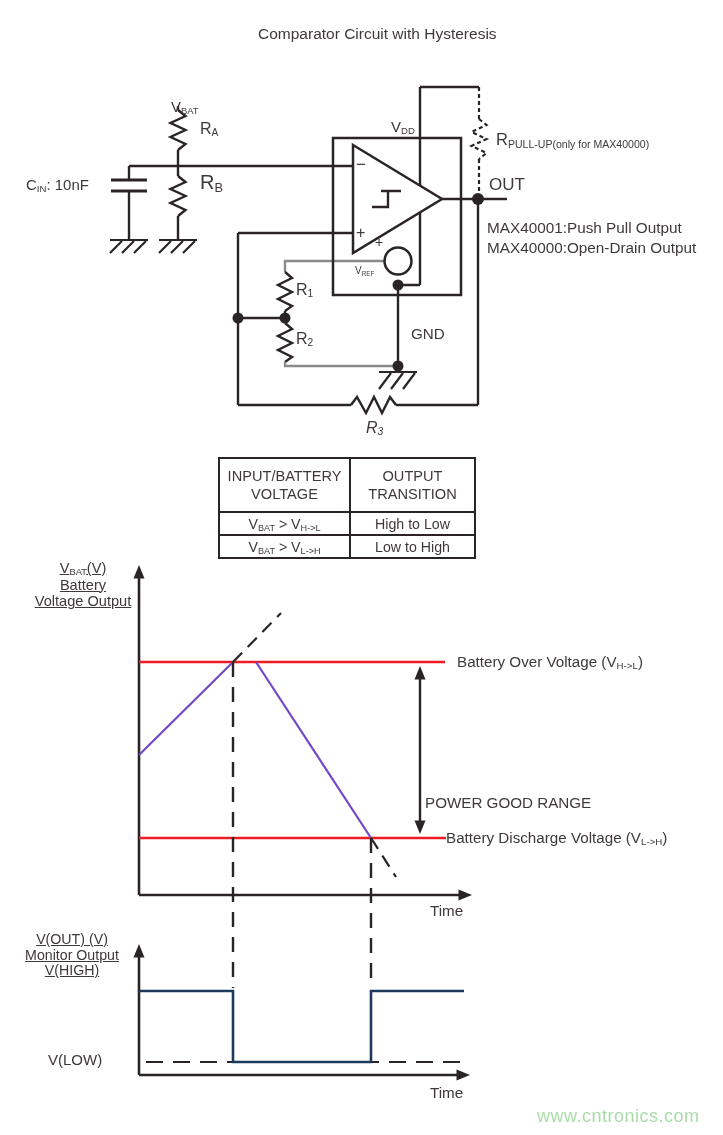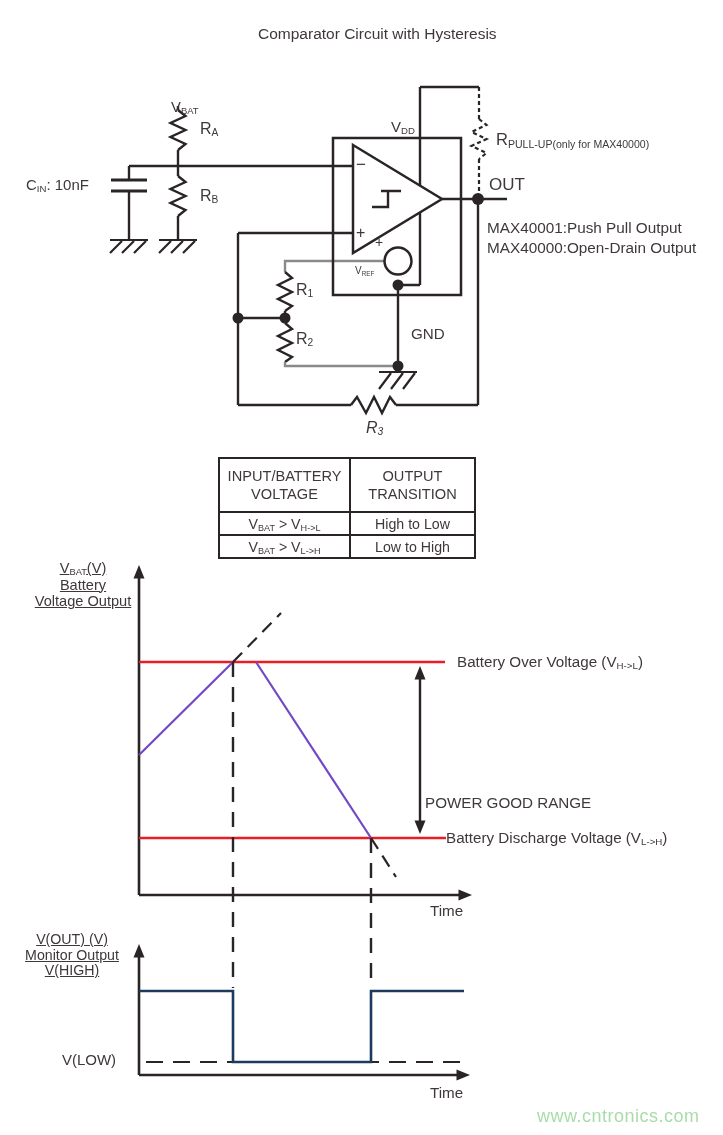--- a/index.html
+++ b/index.html
@@ -2,21 +2,21 @@
 <html><head>
 <meta charset="utf-8">
 <style>
   html,body{margin:0;padding:0;background:#ffffff;}
   .stage{
     position:relative;width:723px;height:1135px;background:#ffffff;
     font-family:"Liberation Sans", sans-serif;color:#3f383a;overflow:hidden;
   }
   .lbl{position:absolute;white-space:nowrap;line-height:1.1;color:#3f383a;}
   .ctr{text-align:center;text-decoration:underline;}
-  .rt{text-align:center;}
+  .rt{text-align:left;}
   sub{font-size:64%;vertical-align:baseline;position:relative;top:0.24em;line-height:0;}
   svg{position:absolute;left:0;top:0;}
   .tbl{position:absolute;border-collapse:collapse;table-layout:fixed;border-radius:24px;}
   .tbl th,.tbl td{border:2.4px solid #2b2426;text-align:center;padding:0;color:#3f383a;}
   .tbl th{height:52px;font-size:14.6px;font-weight:normal;line-height:1.25;}
   .tbl td{height:21px;font-size:14.2px;}
   .watermark{color:#a9dca9;letter-spacing:0.5px;}
 </style>
 </head>
 <body>
@@ -108,21 +108,21 @@
       <path d="M470,1075 l-13.5,-5.5 v11 z" fill="#2b2426"></path>
       <path d="M146,1062 H466" stroke="#2b2426" stroke-width="2.1" stroke-dasharray="17 10"></path>
       <polyline points="139,991 233,991 233,1062 371,1062 371,991 464,991" stroke="#1c3a5e" stroke-width="2.6"></polyline>
     </g>
   </svg>
 
   <div class="lbl" style="left:258px;top:25px;font-size:15.5px;">Comparator Circuit with Hysteresis</div>
 
   <div class="lbl" style="left:171px;top:88px;font-size:14.8px;margin-top:11px;"><span>V</span><sub>BAT</sub></div>
   <div class="lbl" style="left:200px;top:120px;font-size:16px;"><span>R</span><sub>A</sub></div>
-  <div class="lbl" style="left:200px;top:187px;font-size:16px;"><span>R</span><sub>B</sub></div>
+  <div class="lbl" style="left:200px;top:171px;font-size:20px;"><span>R</span><sub>B</sub></div>
   <div class="lbl" style="left:26px;top:177px;font-size:15px;"><span>C</span><sub>IN</sub><span>: 10nF</span></div>
   <div class="lbl" style="left:391px;top:119px;font-size:15px;"><span>V</span><sub>DD</sub></div>
   <div class="lbl" style="left:496px;top:130px;font-size:16.5px;"><span>R</span><sub>PULL-UP(only for MAX40000)</sub></div>
   <div class="lbl" style="left:489px;top:176px;font-size:17px;">OUT</div>
   <div class="lbl" style="left:487px;top:220px;font-size:15.3px;">MAX40001:Push Pull Output</div>
   <div class="lbl" style="left:487px;top:240px;font-size:15.3px;">MAX40000:Open-Drain Output</div>
   <div class="lbl" style="left:355px;top:265px;font-size:10px;"><span>V</span><sub>REF</sub></div>
   <div class="lbl" style="left:411px;top:326px;font-size:15.2px;">GND</div>
   <div class="lbl" style="left:296px;top:281px;font-size:16px;"><span>R</span><sub>1</sub></div>
   <div class="lbl" style="left:296px;top:330px;font-size:16px;"><span>R</span><sub>2</sub></div>

